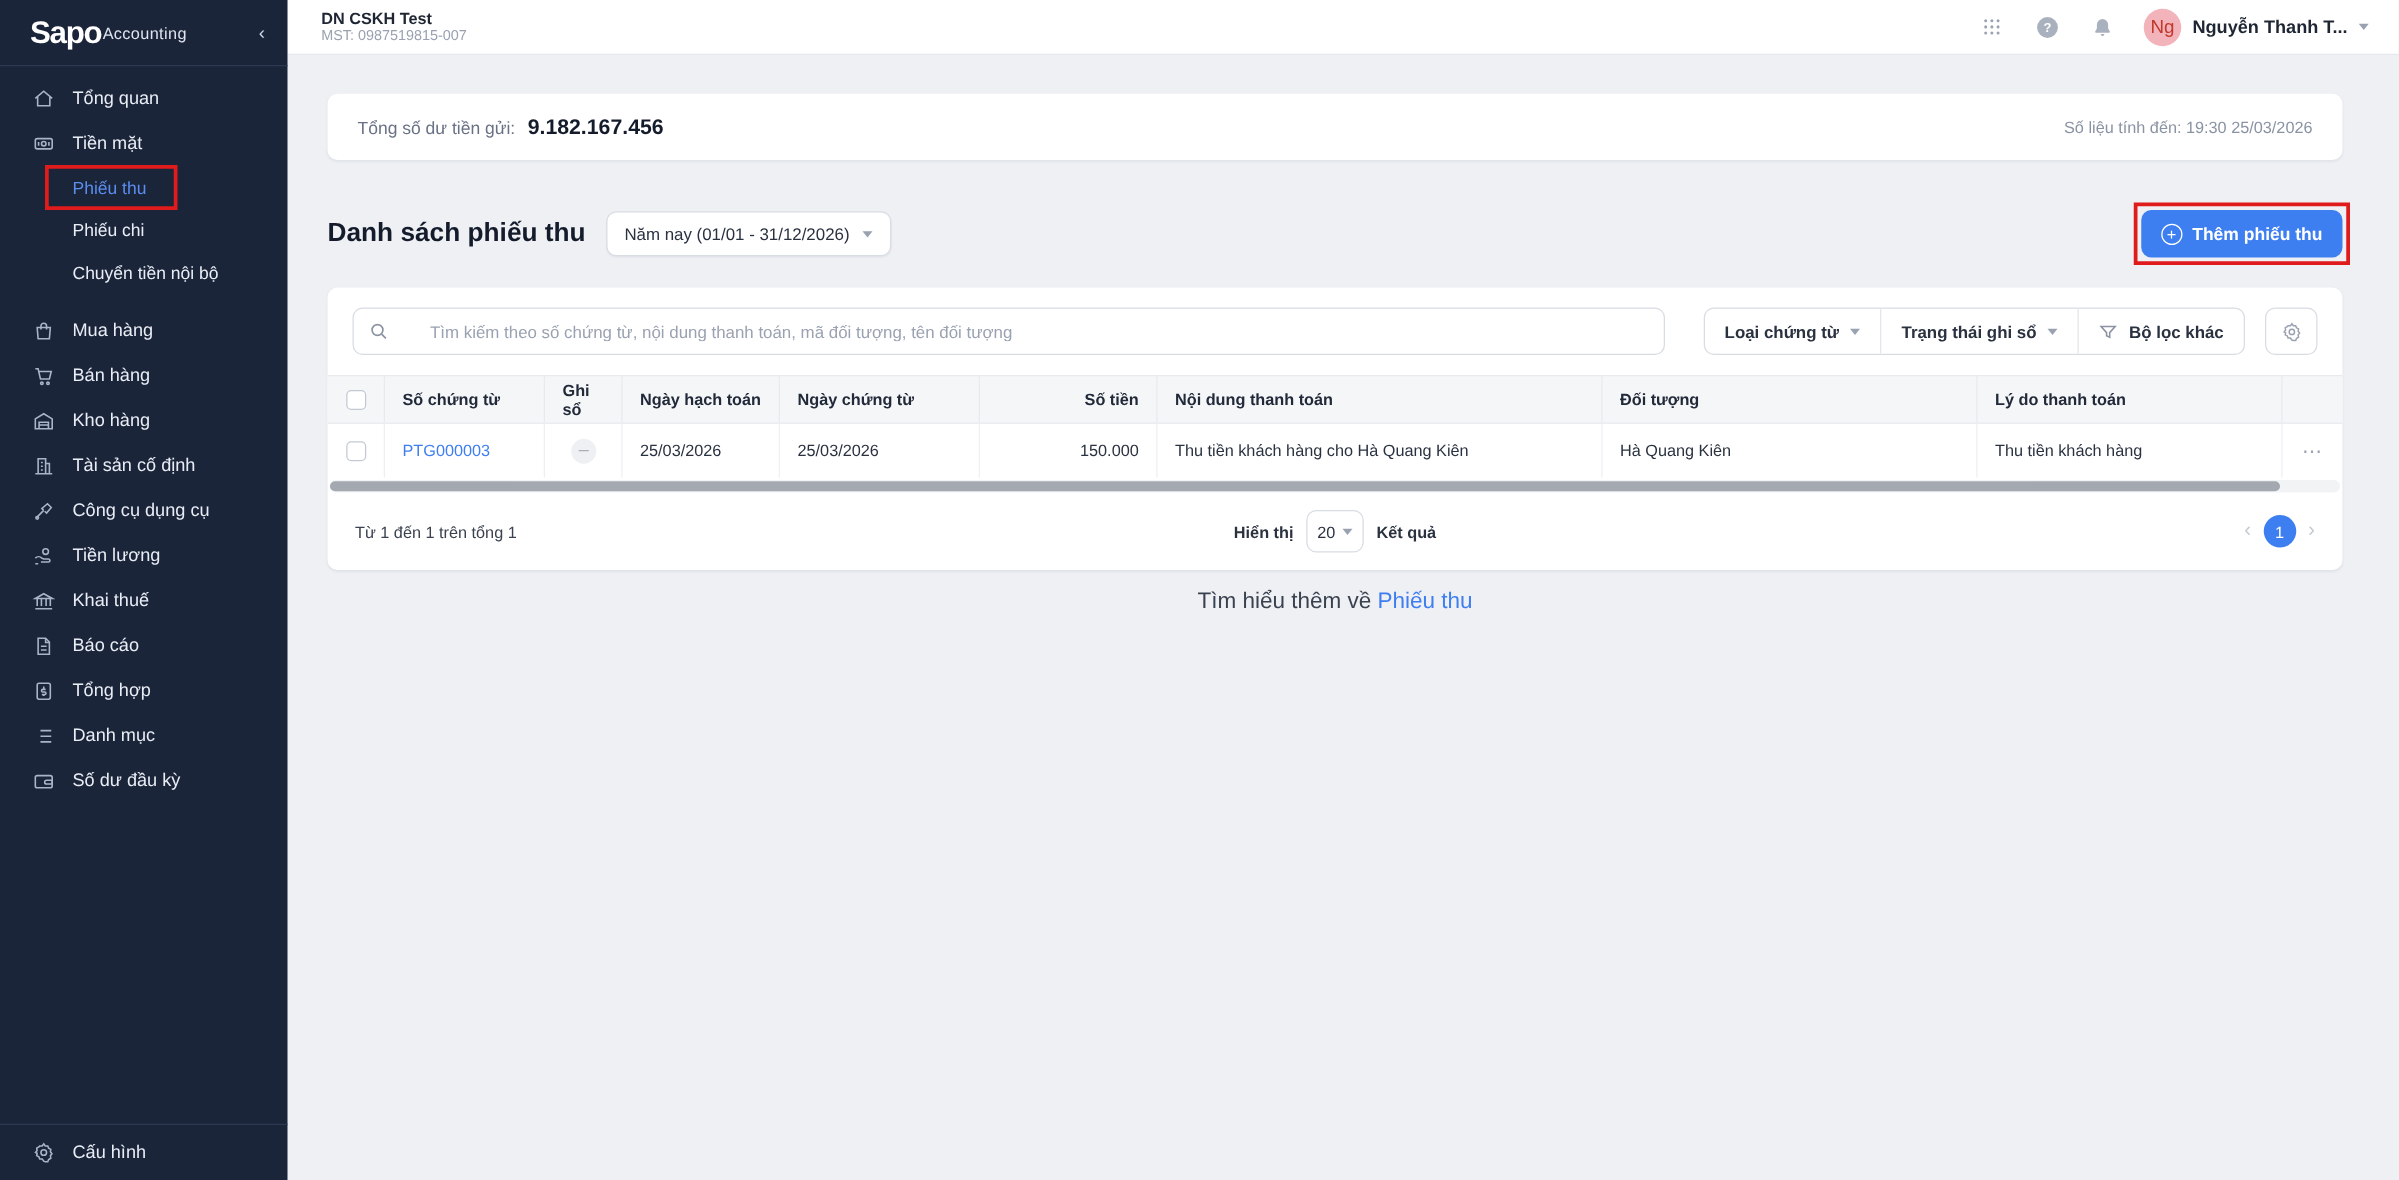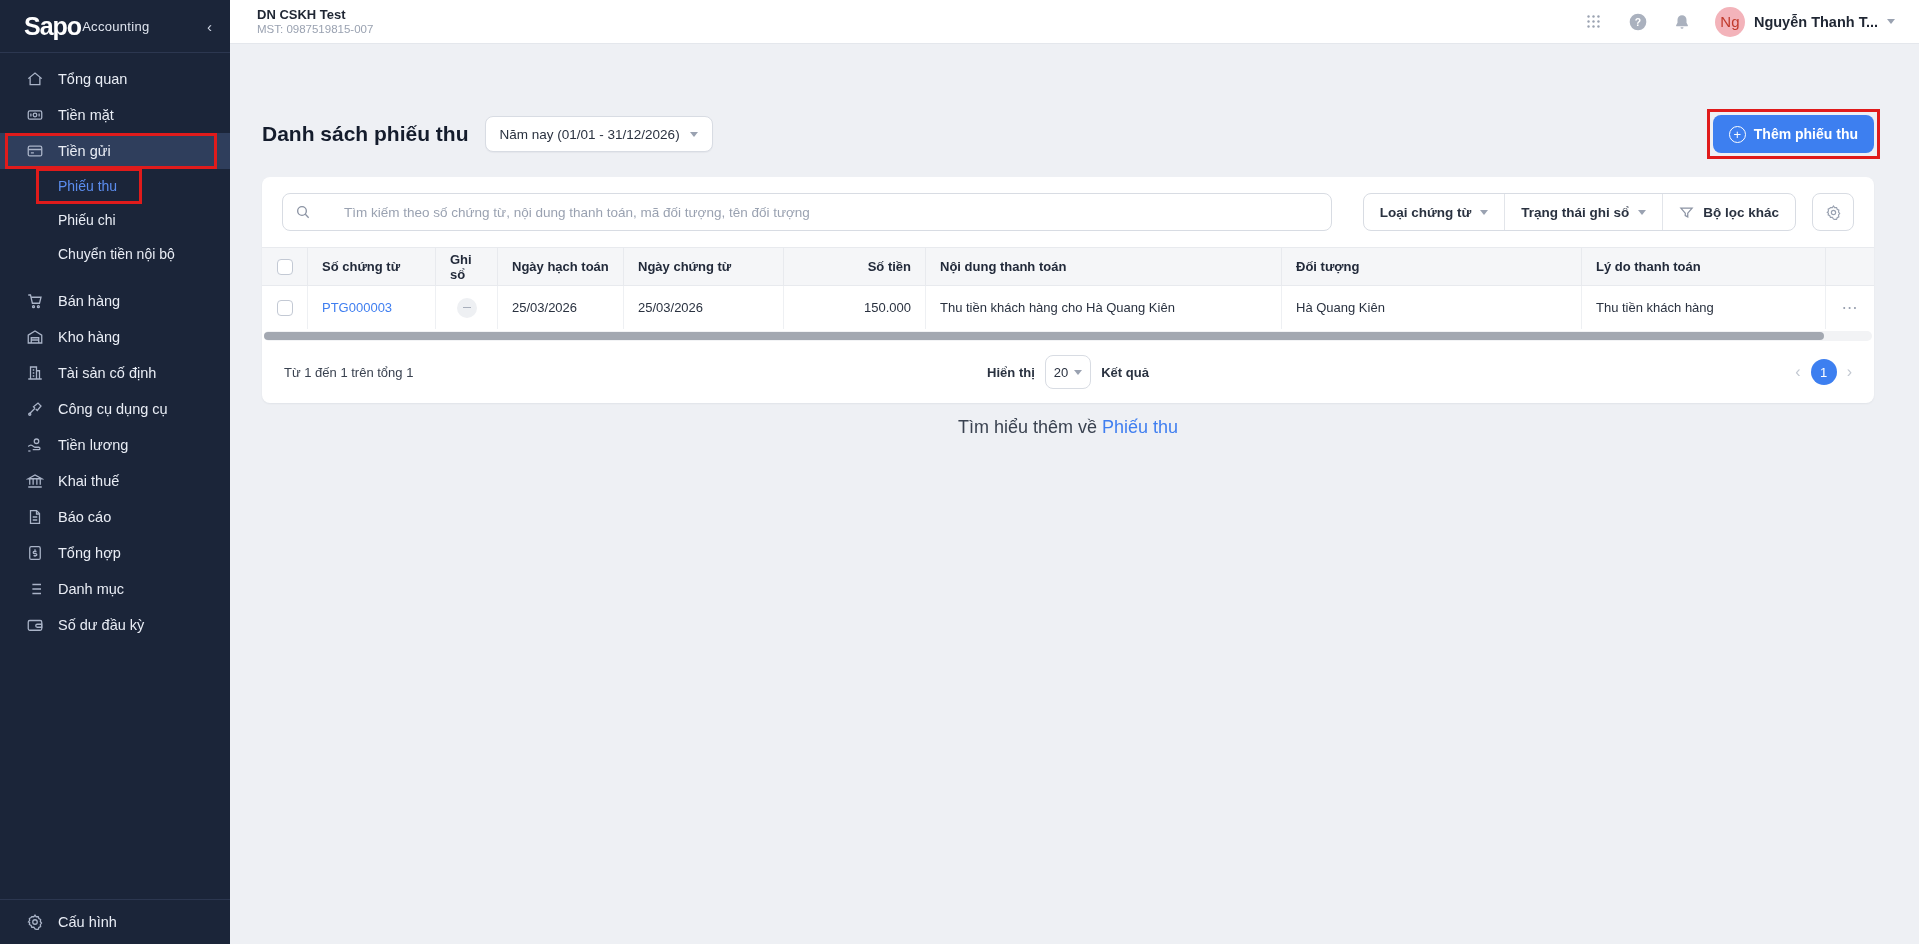--- a/index.html
+++ b/index.html
@@ -178,41 +178,40 @@
     <div class="nav-item">
       <span class="nicon">
         <svg width="18" height="18" viewBox="0 0 24 24" fill="none" stroke="currentColor" stroke-width="1.7">
             <rect x="3" y="6.5" width="18" height="11" rx="2"></rect>
             <circle cx="12" cy="12" r="2.4"></circle>
             <path d="M6.5 10v4M17.5 10v4"></path>
           </svg>
       </span>
       <span>Tiền mặt</span>
     </div>
-    <div class="nav-item active">
-      <span class="nicon">
-        <svg width="18" height="18" viewBox="0 0 24 24" fill="none" stroke="currentColor" stroke-width="1.7">
-            <rect x="3" y="5.5" width="18" height="13" rx="2"></rect>
-            <path d="M3 10h18M6.5 14.5h4"></path>
-          </svg>
-      </span>
-      <span>Tiền gửi</span>
-      <span class="annot annot-tiengui"></span>
-    </div>
     <div class="nav-sub active">
       <span>Phiếu thu</span>
       <span class="annot annot-phieuthu"></span>
     </div>
     <div class="nav-sub">
       <span>Phiếu chi</span>
     </div>
     <div class="nav-sub">
       <span>Chuyển tiền nội bộ</span>
     </div>
     <div class="nav-gap"></div>
+    <div class="nav-item">
+      <span class="nicon">
+        <svg width="18" height="18" viewBox="0 0 24 24" fill="none" stroke="currentColor" stroke-width="1.7">
+            <path d="M5 8h14l-1 12H6L5 8z"></path>
+            <path d="M9 10V6.5a3 3 0 0 1 6 0V10"></path>
+          </svg>
+      </span>
+      <span>Mua hàng</span>
+    </div>
     <div class="nav-item">
       <span class="nicon">
         <svg width="18" height="18" viewBox="0 0 24 24" fill="none" stroke="currentColor" stroke-width="1.7">
             <path d="M3 4h3l2.5 11h9.5l2-8H7"></path>
             <circle cx="10" cy="19.5" r="1.3"></circle>
             <circle cx="16.5" cy="19.5" r="1.3"></circle>
           </svg>
       </span>
       <span>Bán hàng</span>
     </div>
@@ -348,20 +347,25 @@
       <div class="user-chip">
         <div class="avatar">Ng</div>
         <span class="user-name">Nguyễn Thanh T...</span>
         <span class="caret-down"></span>
       </div>
     </div>
   </header>
 
   <div class="content">
 
+    <div class="card summary-card">
+      <span class="summary-label">Tổng số dư tiền gửi:</span>
+      <span class="summary-value">9.182.167.456</span>
+      <span class="summary-asof">Số liệu tính đến: 19:30 25/03/2026</span>
+    </div>
 
     <div class="title-row">
       <h1 class="page-title">Danh sách phiếu thu</h1>
       <div class="period-select">
         <span>Năm nay (01/01 - 31/12/2026)</span>
         <span class="caret-down"></span>
       </div>
       <div class="add-wrap">
         <button class="add-btn">
           <span class="plus-circle">+</span>

